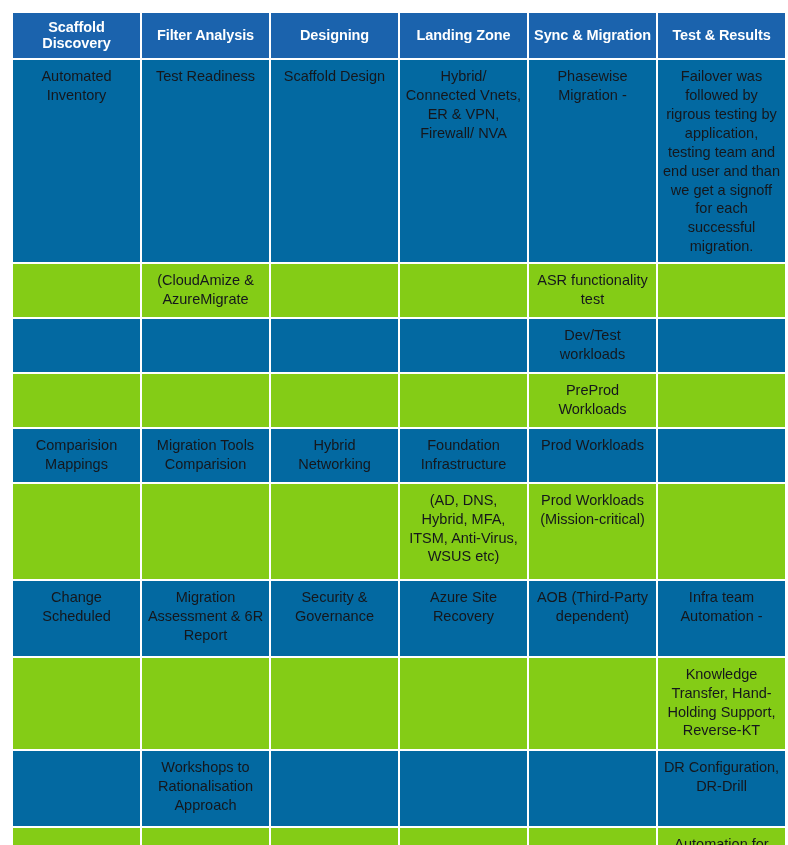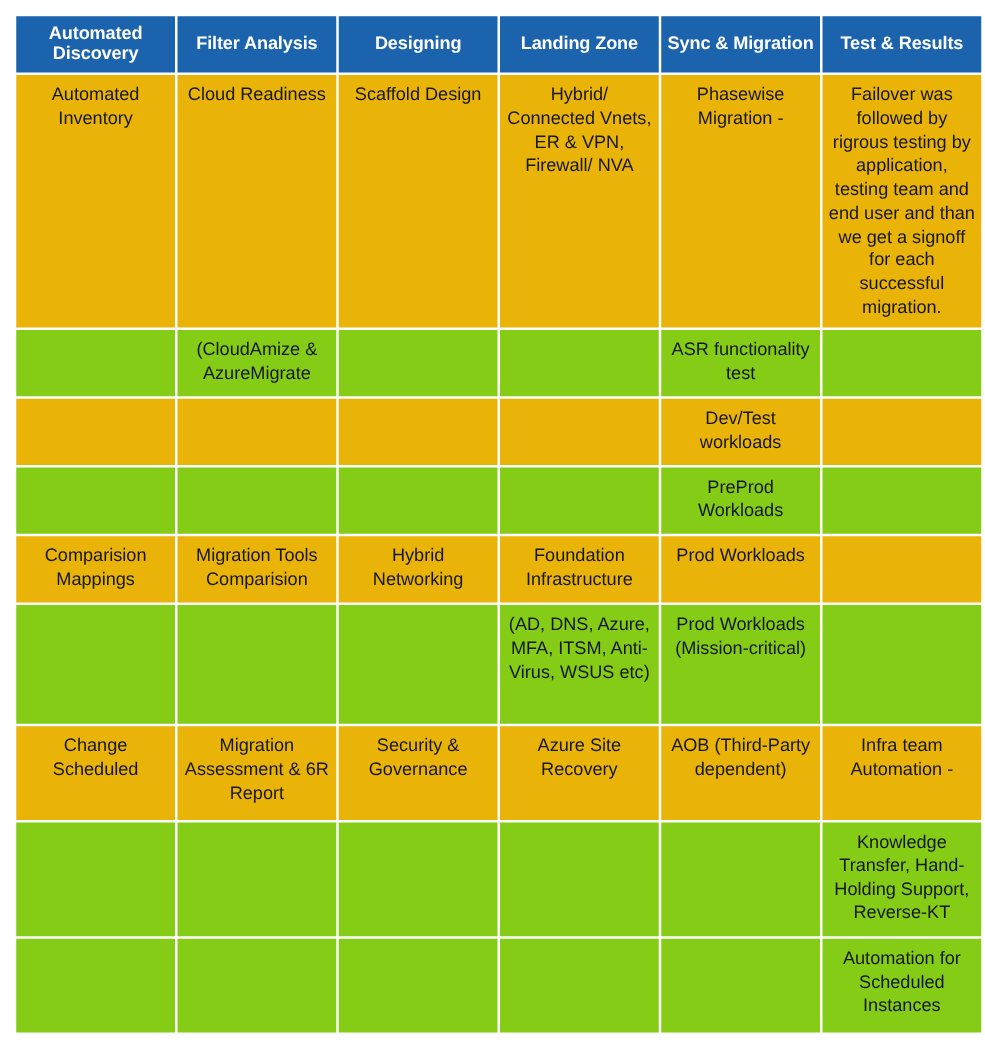--- a/index.html
+++ b/index.html
@@ -46,21 +46,21 @@
 
   td.cell {
     font-size: 14.5px;
     color: #15171c;
     line-height: 1.3;
     text-align: center;
     vertical-align: top;
     padding: 7px 5px 6px 5px;
   }
 
-  tr.band-dark td.cell { background: #eab308; }
+  tr.band-dark td.cell { background: #0369a1; }
   tr.band-light td.cell { background: #84cc16; }
 
   
   tr.r0 td.cell { height: 172px; }
   tr.r1 td.cell { height: 40px; }
   tr.r2 td.cell { height: 40px; margin-left: 40px; }
   tr.r3 td.cell { height: 40px; margin-left: 12px; }
   tr.r4 td.cell { height: 40px; }
   tr.r5 td.cell { height: 82px; }
   tr.r6 td.cell { height: 62px; }
@@ -78,33 +78,33 @@
     <colgroup>
       <col>
         <col>
         <col>
         <col>
         <col>
         <col>
     </colgroup>
     <thead>
       <tr>
-        <th class="hdr">Automated Discovery</th>
+        <th class="hdr">Scaffold Discovery</th>
         <th class="hdr">Filter Analysis</th>
         <th class="hdr">Designing</th>
         <th class="hdr">Landing Zone</th>
         <th class="hdr">Sync &amp; Migration</th>
         <th class="hdr">Test &amp; Results</th>
       </tr>
     </thead>
     <tbody>
 
       <tr class="band-dark r0">
         <td class="cell">Automated Inventory</td>
-        <td class="cell">Cloud Readiness</td>
+        <td class="cell">Test Readiness</td>
         <td class="cell">Scaffold Design</td>
         <td class="cell">Hybrid/ Connected Vnets, ER &amp; VPN, Firewall/ NVA</td>
         <td class="cell">Phasewise Migration -</td>
         <td class="cell">Failover was followed by rigrous testing by application, testing team and end user and than we get a signoff for each successful migration.</td>
       </tr>
 
       <tr class="band-light r1">
         <td class="cell empty"></td>
         <td class="cell">(CloudAmize &amp; AzureMigrate</td>
         <td class="cell empty"></td>
@@ -137,21 +137,21 @@
         <td class="cell">Hybrid Networking</td>
         <td class="cell">Foundation Infrastructure</td>
         <td class="cell">Prod Workloads</td>
         <td class="cell empty"></td>
       </tr>
 
       <tr class="band-light r5">
         <td class="cell empty"></td>
         <td class="cell empty"></td>
         <td class="cell empty"></td>
-        <td class="cell">(AD, DNS, Azure, MFA, ITSM, Anti-Virus, WSUS etc)</td>
+        <td class="cell">(AD, DNS, Hybrid, MFA, ITSM, Anti-Virus, WSUS etc)</td>
         <td class="cell">Prod Workloads (Mission-critical)</td>
         <td class="cell empty"></td>
       </tr>
 
       <tr class="band-dark r6">
         <td class="cell">Change Scheduled</td>
         <td class="cell">Migration Assessment &amp; 6R Report</td>
         <td class="cell">Security &amp; Governance</td>
         <td class="cell">Azure Site Recovery</td>
         <td class="cell">AOB (Third-Party dependent)</td>
@@ -160,20 +160,28 @@
 
       <tr class="band-light r7">
         <td class="cell empty"></td>
         <td class="cell empty"></td>
         <td class="cell empty"></td>
         <td class="cell empty"></td>
         <td class="cell empty"></td>
         <td class="cell">Knowledge Transfer, Hand-Holding Support, Reverse-KT</td>
       </tr>
 
+      <tr class="band-dark r8">
+        <td class="cell empty"></td>
+        <td class="cell">Workshops to Rationalisation Approach</td>
+        <td class="cell empty"></td>
+        <td class="cell empty"></td>
+        <td class="cell empty"></td>
+        <td class="cell">DR Configuration, DR-Drill</td>
+      </tr>
 
       <tr class="band-light r9">
         <td class="cell empty"></td>
         <td class="cell empty"></td>
         <td class="cell empty"></td>
         <td class="cell empty"></td>
         <td class="cell empty"></td>
         <td class="cell">Automation for Scheduled Instances</td>
       </tr>
 

